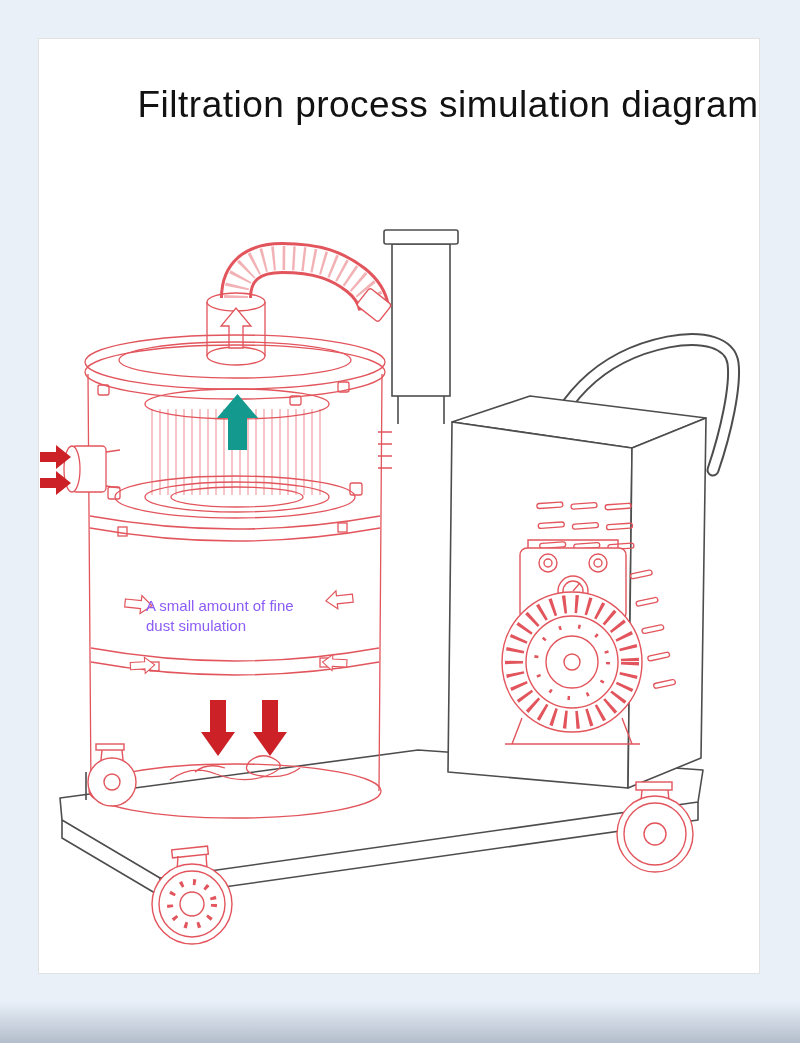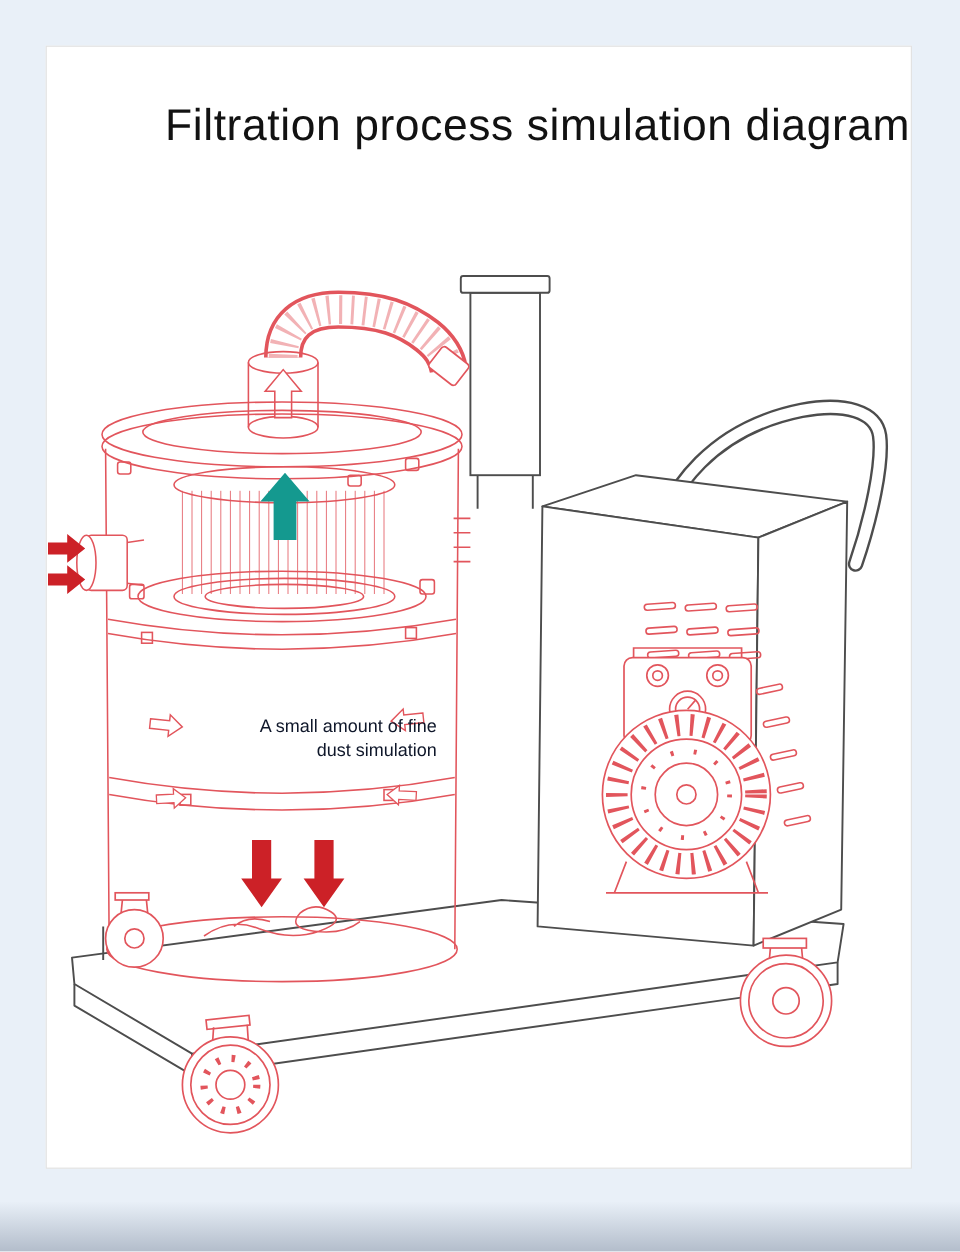--- a/index.html
+++ b/index.html
@@ -14,21 +14,21 @@
   }
   .page-title{
     position:absolute;left:0;top:84px;width:800px;
     text-align:center;font-size:37px;color:#121212;letter-spacing:.5px;
     font-weight:400;
     margin-left:48px;
   }
   .diagram-svg{position:absolute;left:0;top:0;}
   .dust-label{
     position:absolute;left:146px;top:596px;width:218px;
-    text-align:right;font-size:15px;line-height:1.35;color:#0f172a;
+    text-align:left;font-size:15px;line-height:1.35;color:#8b5cf6;
   }
   .bottom-shade{
     position:absolute;left:0;bottom:0;width:800px;height:42px;
     background:linear-gradient(to bottom, rgba(125,138,158,0) 0%, rgba(125,138,158,.5) 100%);
   }
 </style>
 </head>
 <body>
 
 <div class="card"></div>

